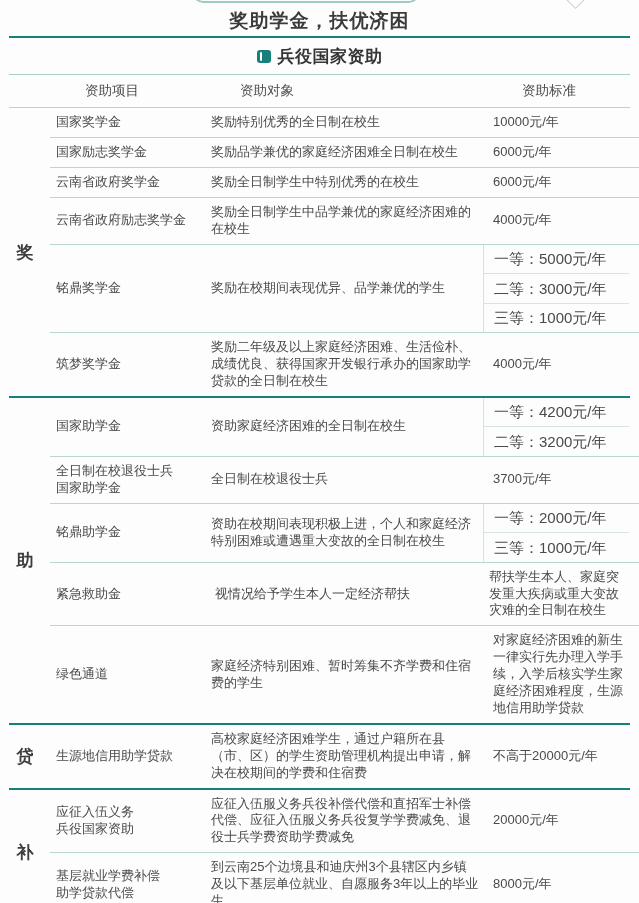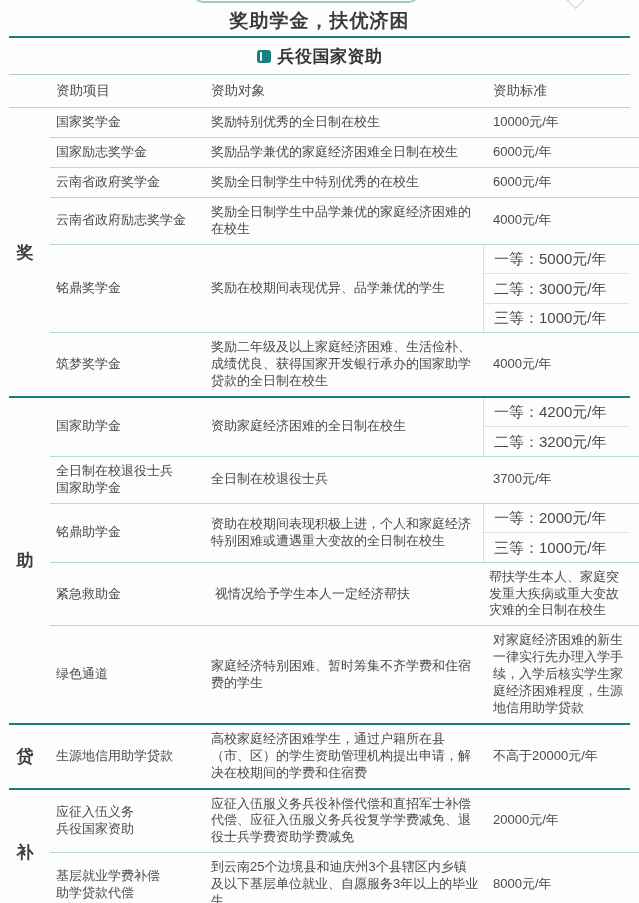--- a/index.html
+++ b/index.html
@@ -84,20 +84,21 @@
   }
   .header-grid {
     display: grid;
     grid-template-columns: 50px 155px 278px 156px;
     padding: 7px 0 8px 0;
   }
   .header-cell {
     font-size: 13.5px;
     color: #4c4c4c;
     line-height: 1.3;
+    margin-left: 29px;
   }
   .header-cell.c1 { padding-left: 6px; }
   .header-cell.c2 { padding-left: 6px; }
   .header-cell.c3 { padding-left: 10px; }
   .header-sep {
     height: 1px;
     background: #c6cecd;
     margin: 0 9px;
   }
   .section {

